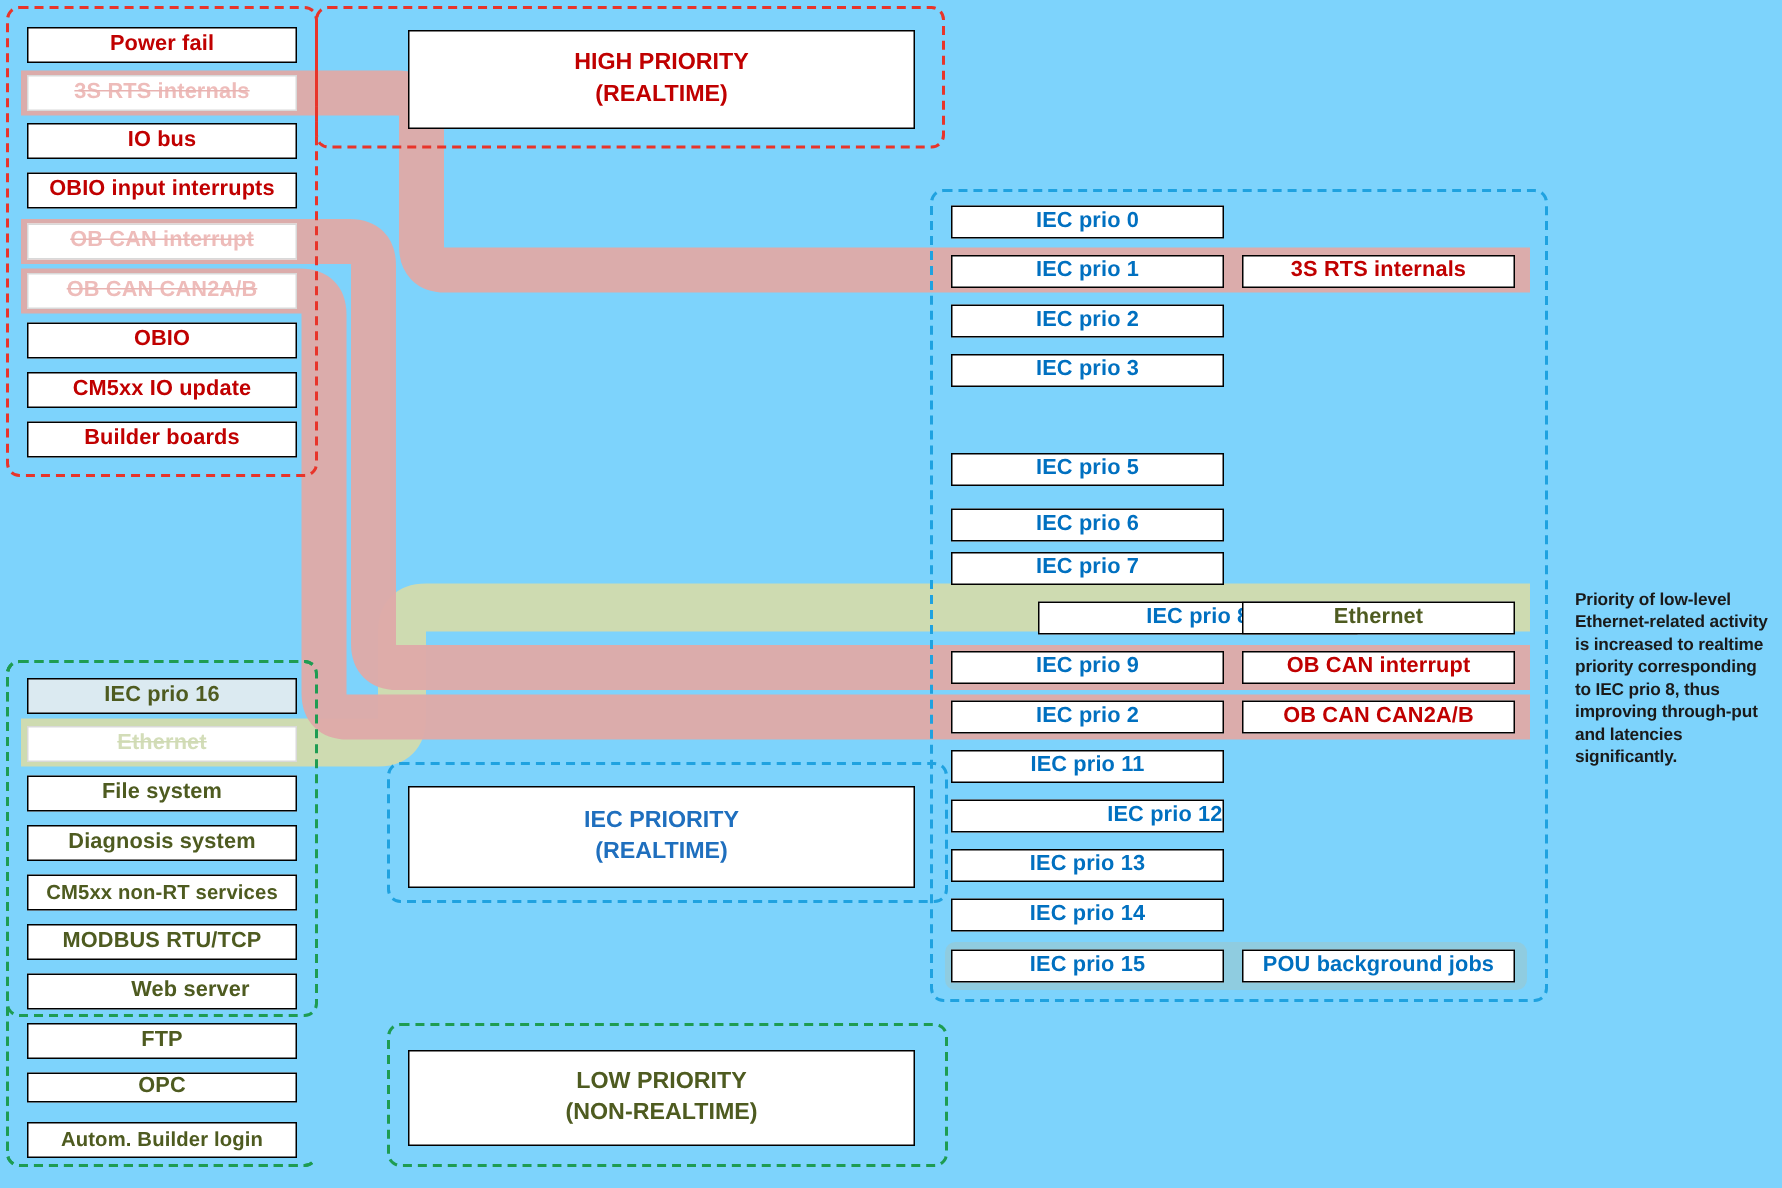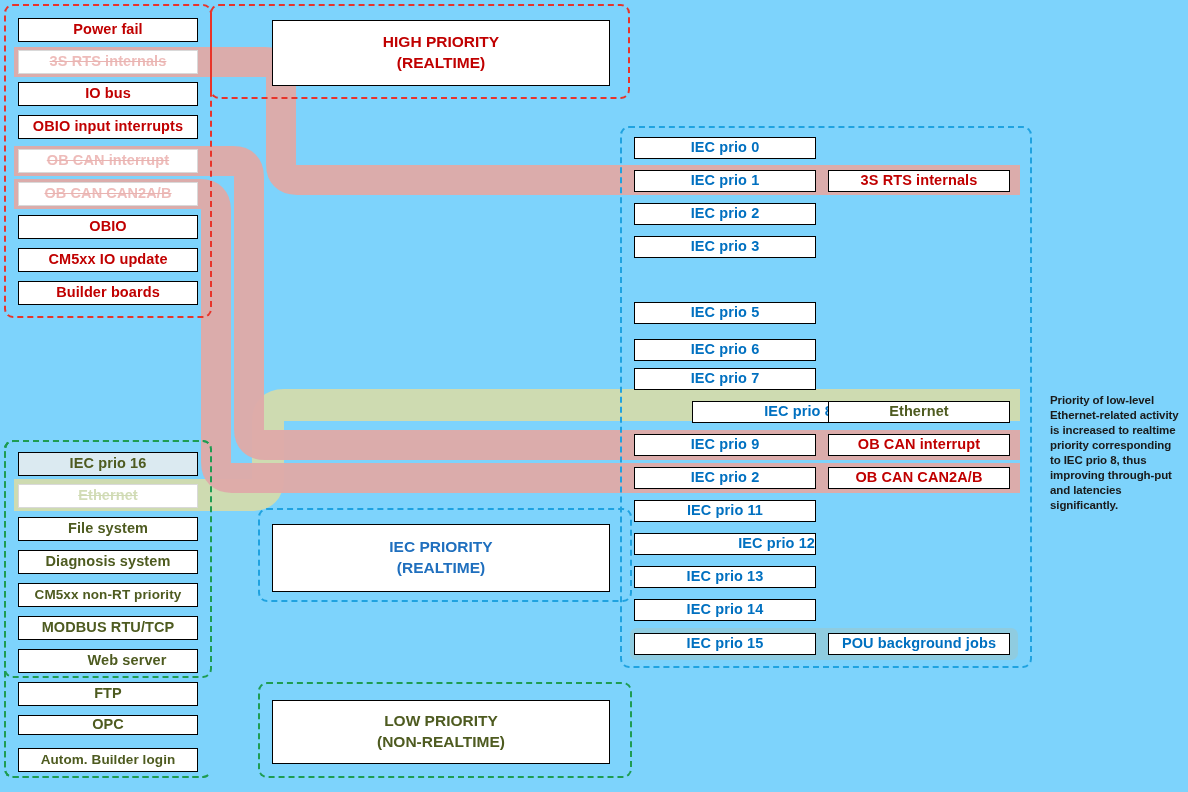--- a/index.html
+++ b/index.html
@@ -190,21 +190,21 @@
 
     <div class="pbox olive-txt" style="left:18px;top:517px;width:180px;height:24px;">
       <span>File system</span>
     </div>
 
     <div class="pbox olive-txt" style="left:18px;top:550px;width:180px;height:24px;">
       <span>Diagnosis system</span>
     </div>
 
     <div class="pbox olive-txt" style="left:18px;top:583px;width:180px;height:24px;font-size:13.5px;">
-      <span>CM5xx non-RT priority</span>
+      <span>CM5xx non-RT services</span>
     </div>
 
     <div class="pbox olive-txt" style="left:18px;top:616px;width:180px;height:24px;">
       <span>MODBUS RTU/TCP</span>
     </div>
 
     <div class="pbox olive-txt" style="left:18px;top:649px;width:180px;height:24px;padding-left:38px;">
       <span>Web server</span>
     </div>
 

